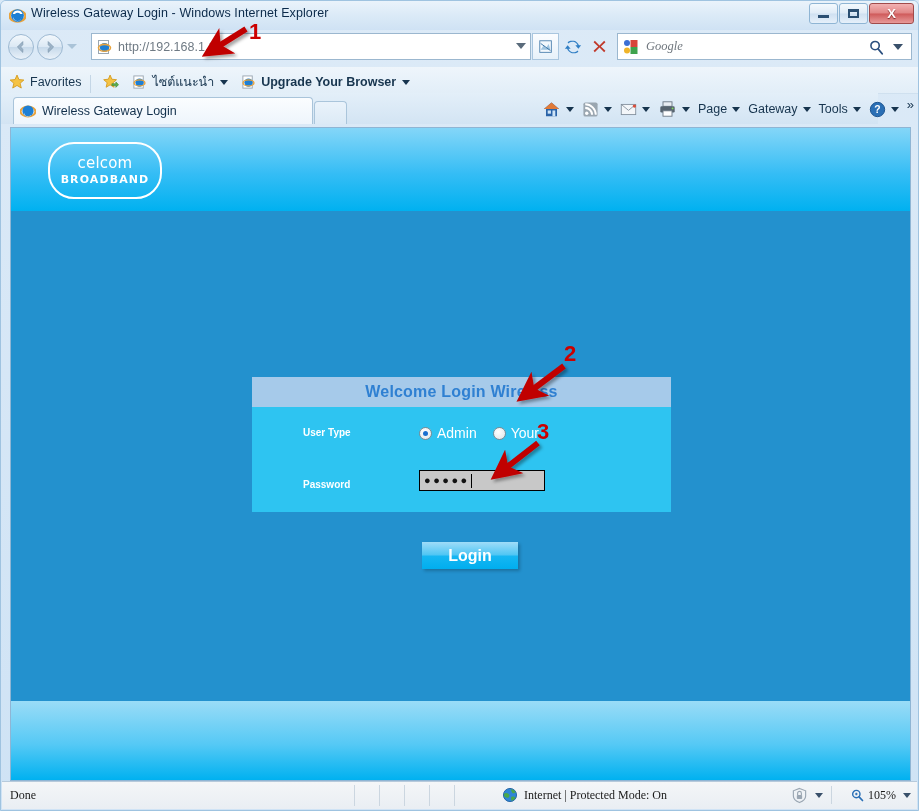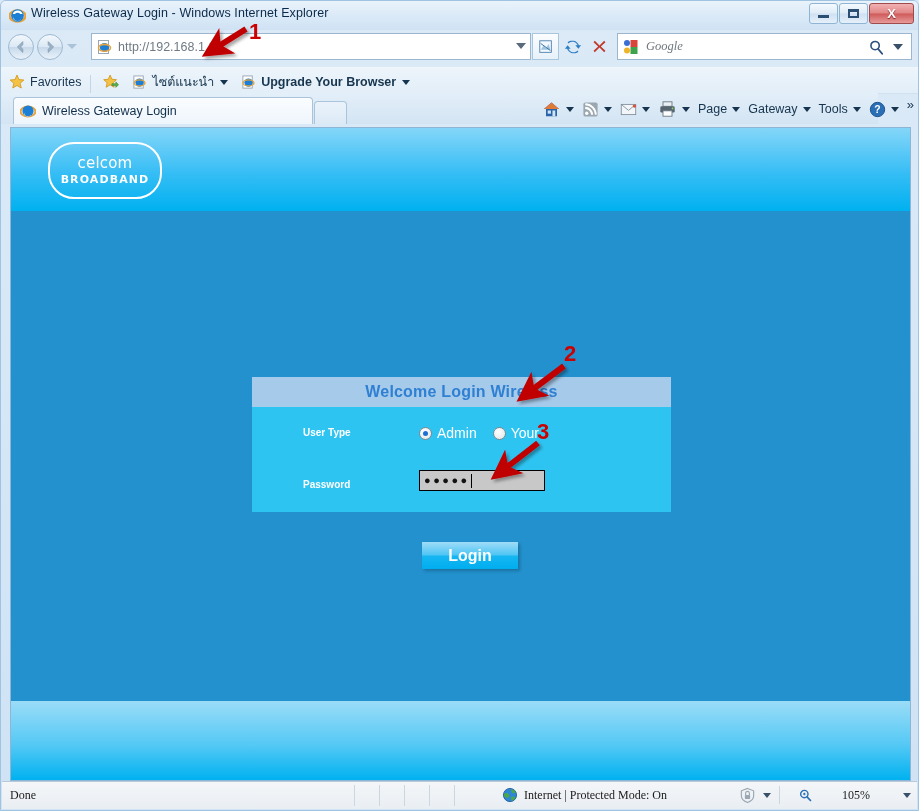--- a/index.html
+++ b/index.html
@@ -260,21 +260,21 @@
   .status-zone{
     position:absolute;left:500px;top:5px;display:flex;align-items:center;
   }
   .status-zone-text{
     font-size:12px;color:#1a1a1a;margin-left:6px;
     font-family:"Liberation Serif", serif;
   }
   .status-right{
     position:absolute;right:6px;top:4px;display:flex;align-items:center;
   }
-  .zoomgrp{display:flex;align-items:center;margin-left:10px;gap:26px;}
+  .zoomgrp{display:flex;align-items:center;margin-left:10px;}
   .zoom-text{
     font-size:12px;color:#1a1a1a;margin-left:3px;
     font-family:"Liberation Serif", serif;
   }
   .mini-caret{
     width:0;height:0;margin-left:7px;
     border-left:4px solid transparent;border-right:4px solid transparent;
     border-top:5px solid #39506a;
   }
   .vsep{width:1px;height:18px;background:#cbd6e0;margin:0 8px;}

